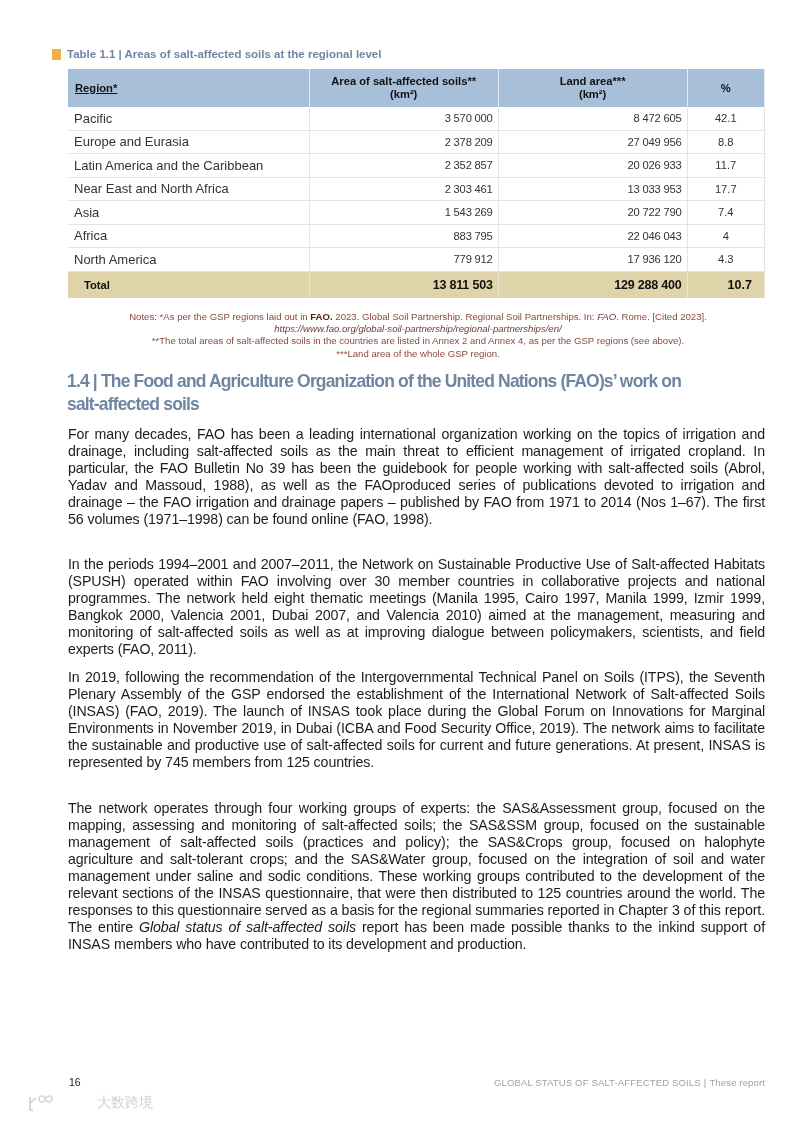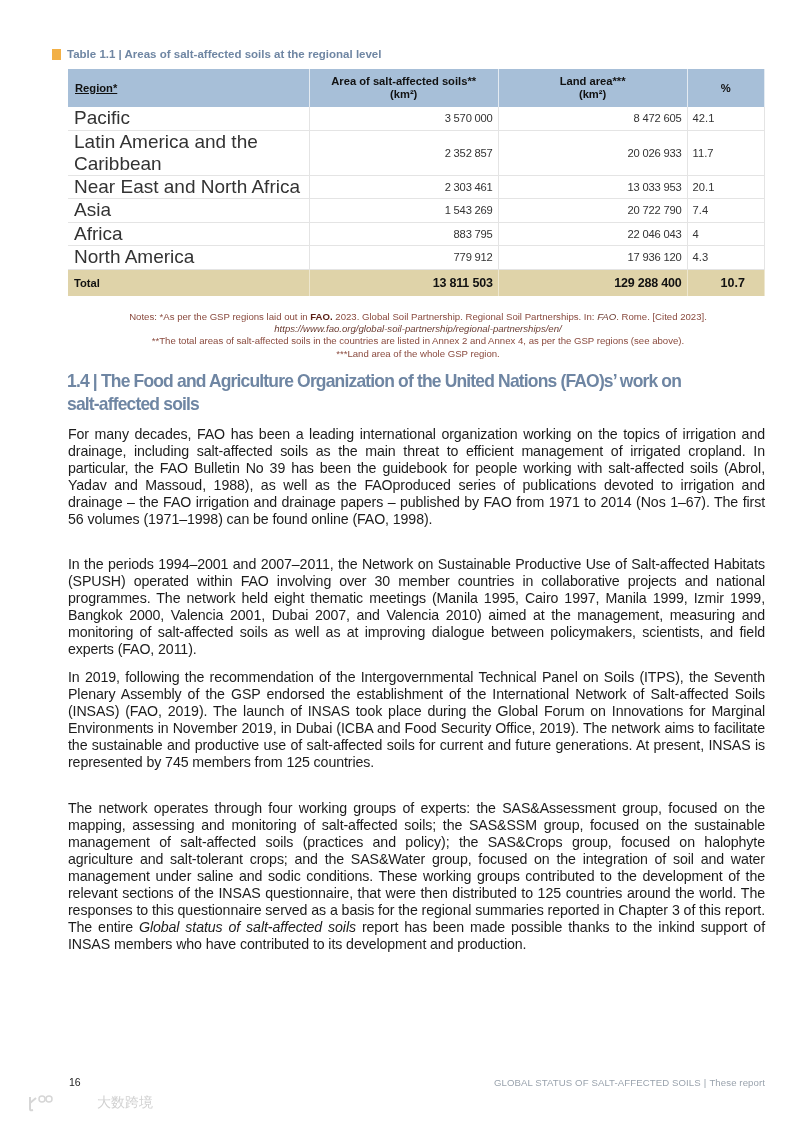--- a/index.html
+++ b/index.html
@@ -7,25 +7,25 @@
   .page { position: absolute; left: 0; top: 0; width: 793px; height: 1121px; margin-left: 20px; }
 
   .table-caption { position: absolute; left: 32px; top: 48px; display: flex; align-items: center; font-size: 11.5px; font-weight: bold; color: #6f86a3; }
   .caption-marker { width: 9px; height: 11px; background: #f2b046; margin-right: 6px; display: inline-block; }
 
   .data-table { position: absolute; left: 48px; top: 69px; width: 697px; border-collapse: collapse; font-size: 12.6px; }
   .data-table th { background: #a7bfd8; color: #111; font-weight: bold; font-size: 11.2px; height: 38px; border-right: 1px solid #e4ebf2; padding: 0 6px; line-height: 13px; }
   .data-table th.left { text-align: left; padding-left: 7px; text-decoration: underline; }
   .data-table th.center { text-align: center; }
   .data-table td { height: 22.5px; border-bottom: 1px solid #e4e4e4; border-right: 1px solid #e4e4e4; padding: 0 5px; color: #333; }
-  .data-table td.region { text-align: left; padding-left: 6px; font-size: 19px; }
+  .data-table td.region { text-align: left; padding-left: 6px; font-size: 13px; }
   .data-table td.num { text-align: right; font-size: 11.2px; letter-spacing: -0.2px; }
-  .data-table td.pct { text-align: left; font-size: 11.2px; }
+  .data-table td.pct { text-align: center; font-size: 11.2px; }
   .data-table tr.total td { background: #dfd3a9; font-weight: bold; color: #111; height: 26px; border-bottom: none; border-right: 1px solid #eee7cf; padding-left: 33px; }
-  .data-table tr.total td.region { font-size: 11.2px; padding-left: 6px; }
+  .data-table tr.total td.region { font-size: 11.2px; padding-left: 16px; }
   .data-table tr.total td.num, .data-table tr.total td.pct { font-size: 12.5px; }
   .col1 { width: 240px; } .col2 { width: 188px; } .col3 { width: 188px; } .col4 { width: 77px; }
 
   .notes { position: absolute; left: 48px; top: 311px; width: 700px; font-size: 9.6px; line-height: 12.2px; color: #8a4a3e; }
   .notes .line { white-space: nowrap; text-align: center; }
   .notes b { color: #5a1c12; }
   .notes i { color: #6a3a30; }
 
   .section-heading { position: absolute; left: 47px; top: 369px; width: 700px; font-family: "Liberation Sans", sans-serif; font-size: 19px; font-weight: bold; line-height: 23px; color: #6f86a3; letter-spacing: -0.9px; transform: scaleX(0.92); transform-origin: left top; }
 
@@ -73,30 +73,36 @@
       </tr>
     </thead>
     <tbody>
       <tr>
         <td class="region">Pacific</td>
         <td class="num">3 570 000</td>
         <td class="num">8 472 605</td>
         <td class="pct">42.1</td>
       </tr>
       <tr>
+        <td class="region">Europe and Eurasia</td>
+        <td class="num">2 378 209</td>
+        <td class="num">27 049 956</td>
+        <td class="pct">8.8</td>
+      </tr>
+      <tr>
         <td class="region">Latin America and the Caribbean</td>
         <td class="num">2 352 857</td>
         <td class="num">20 026 933</td>
         <td class="pct">11.7</td>
       </tr>
       <tr>
         <td class="region">Near East and North Africa</td>
         <td class="num">2 303 461</td>
         <td class="num">13 033 953</td>
-        <td class="pct">20.1</td>
+        <td class="pct">17.7</td>
       </tr>
       <tr>
         <td class="region">Asia</td>
         <td class="num">1 543 269</td>
         <td class="num">20 722 790</td>
         <td class="pct">7.4</td>
       </tr>
       <tr>
         <td class="region">Africa</td>
         <td class="num">883 795</td>

